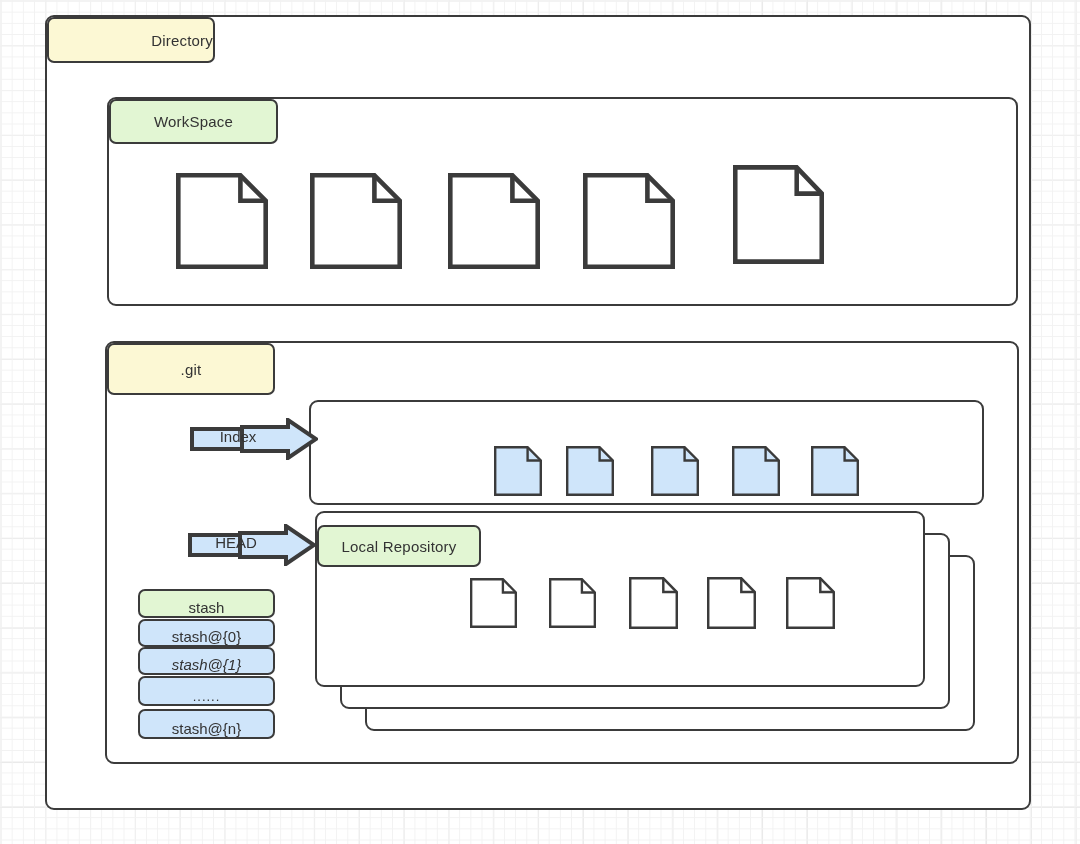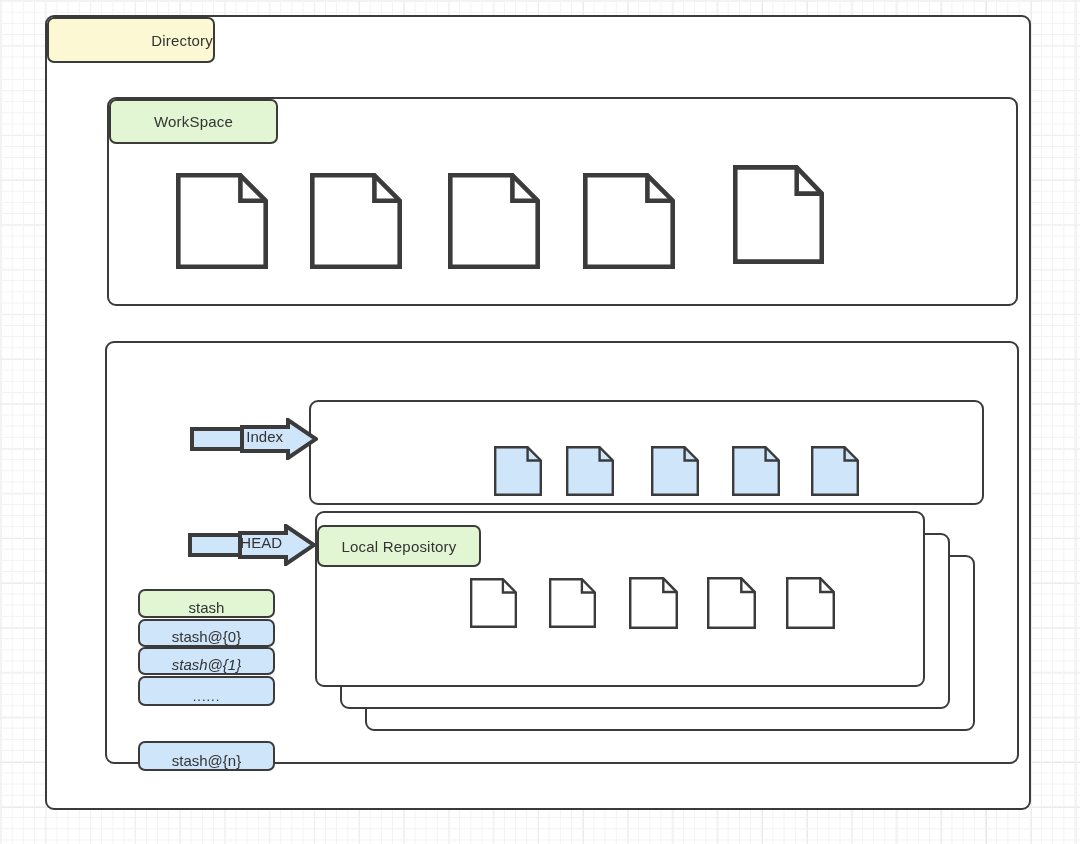--- a/index.html
+++ b/index.html
@@ -94,21 +94,21 @@
   .arrow-group .stub {
     fill: #cfe5fa;
     stroke: #3b3b3b;
     stroke-width: 4;
   }
   .arrow-label {
     position: absolute;
     font-size: 15px;
     color: #333333;
     white-space: nowrap;
-    text-align: right;
+    text-align: center;
   }
 
   
   .stash-item {
     position: absolute;
     box-sizing: border-box;
     border: 2.2px solid #3b3b3b;
     border-radius: 7px;
     display: flex;
     align-items: flex-end;
@@ -162,20 +162,23 @@
   </div>
   <div class="doc" style="left:733px; top:165px; width:91px; height:99px;">
     <svg viewBox="0 0 100 104" preserveAspectRatio="none">
       <path class="body" d="M2.5,2.5 L70,2.5 L97.5,30 L97.5,101.5 L2.5,101.5 Z"></path>
       <path class="fold" d="M70,2.5 L70,30 L97.5,30"></path>
     </svg>
   </div>
 
   <div class="panel" style="left:105px; top:341px; width:914px; height:423px;"></div>
 
+  <div class="tag yellow" style="left:107px; top:343px; width:168px; height:52px;">
+    <span>.git</span>
+  </div>
 
   <div class="panel" style="left:309px; top:400px; width:675px; height:105px;"></div>
 
 
   <div class="arrow-group" style="left:190px; top:418px; width:128px; height:42px;">
     <svg viewBox="0 0 128 42" preserveAspectRatio="none">
       <rect class="stub" x="2" y="11" width="78" height="20"></rect>
       <path class="arrowshape" d="M52,9 L98,9 L98,2 L126,21 L98,40 L98,33 L52,33 Z"></path>
     </svg>
   </div>
@@ -270,17 +273,17 @@
 
   <div class="stash-item" style="left:138px; top:619px; width:137px; height:28px; background:#cfe5fa;">
     <span>stash@{0}</span>
   </div>
   <div class="stash-item" style="left:138px; top:647px; width:137px; height:28px; background:#cfe5fa;font-style:italic;">
     <span>stash@{1}</span>
   </div>
   <div class="stash-item ellipsis" style="left:138px; top:676px; width:137px; height:30px; background:#cfe5fa;">
     <span>......</span>
   </div>
-  <div class="stash-item" style="left:138px; top:709px; width:137px; height:30px; background:#cfe5fa;margin-top:32px;">
+  <div class="stash-item" style="left:138px; top:709px; width:137px; height:30px; background:#cfe5fa;">
     <span>stash@{n}</span>
   </div>
 
 </div>
 
 </body></html>

